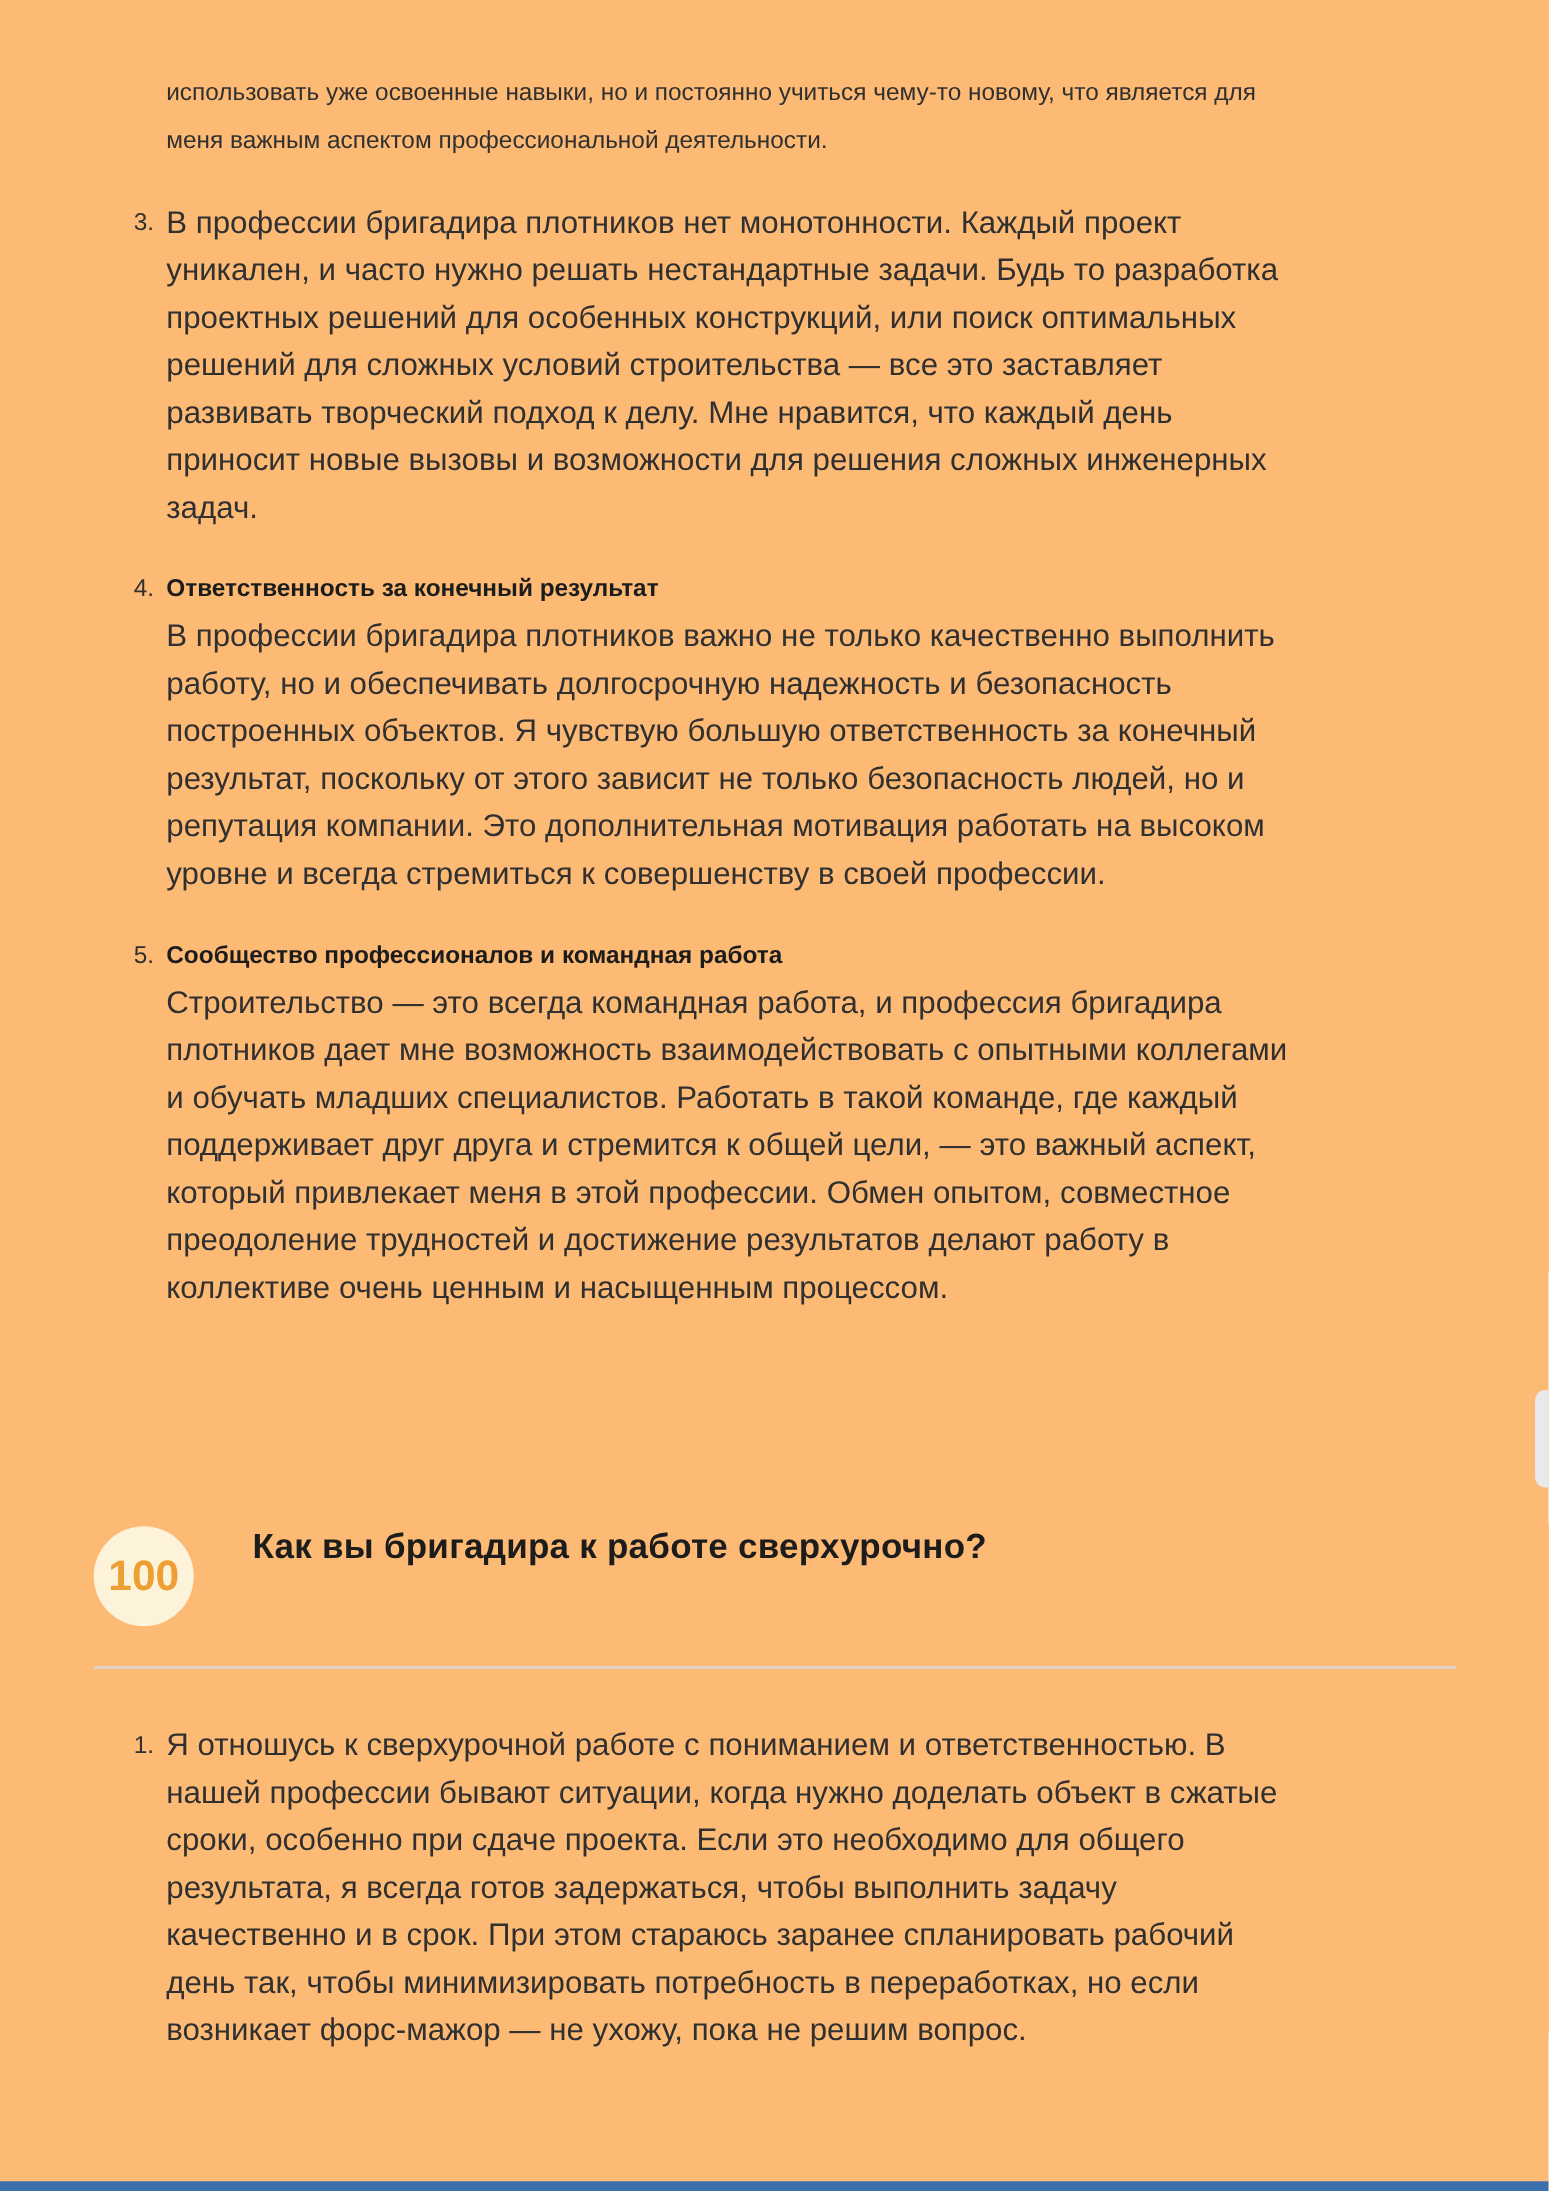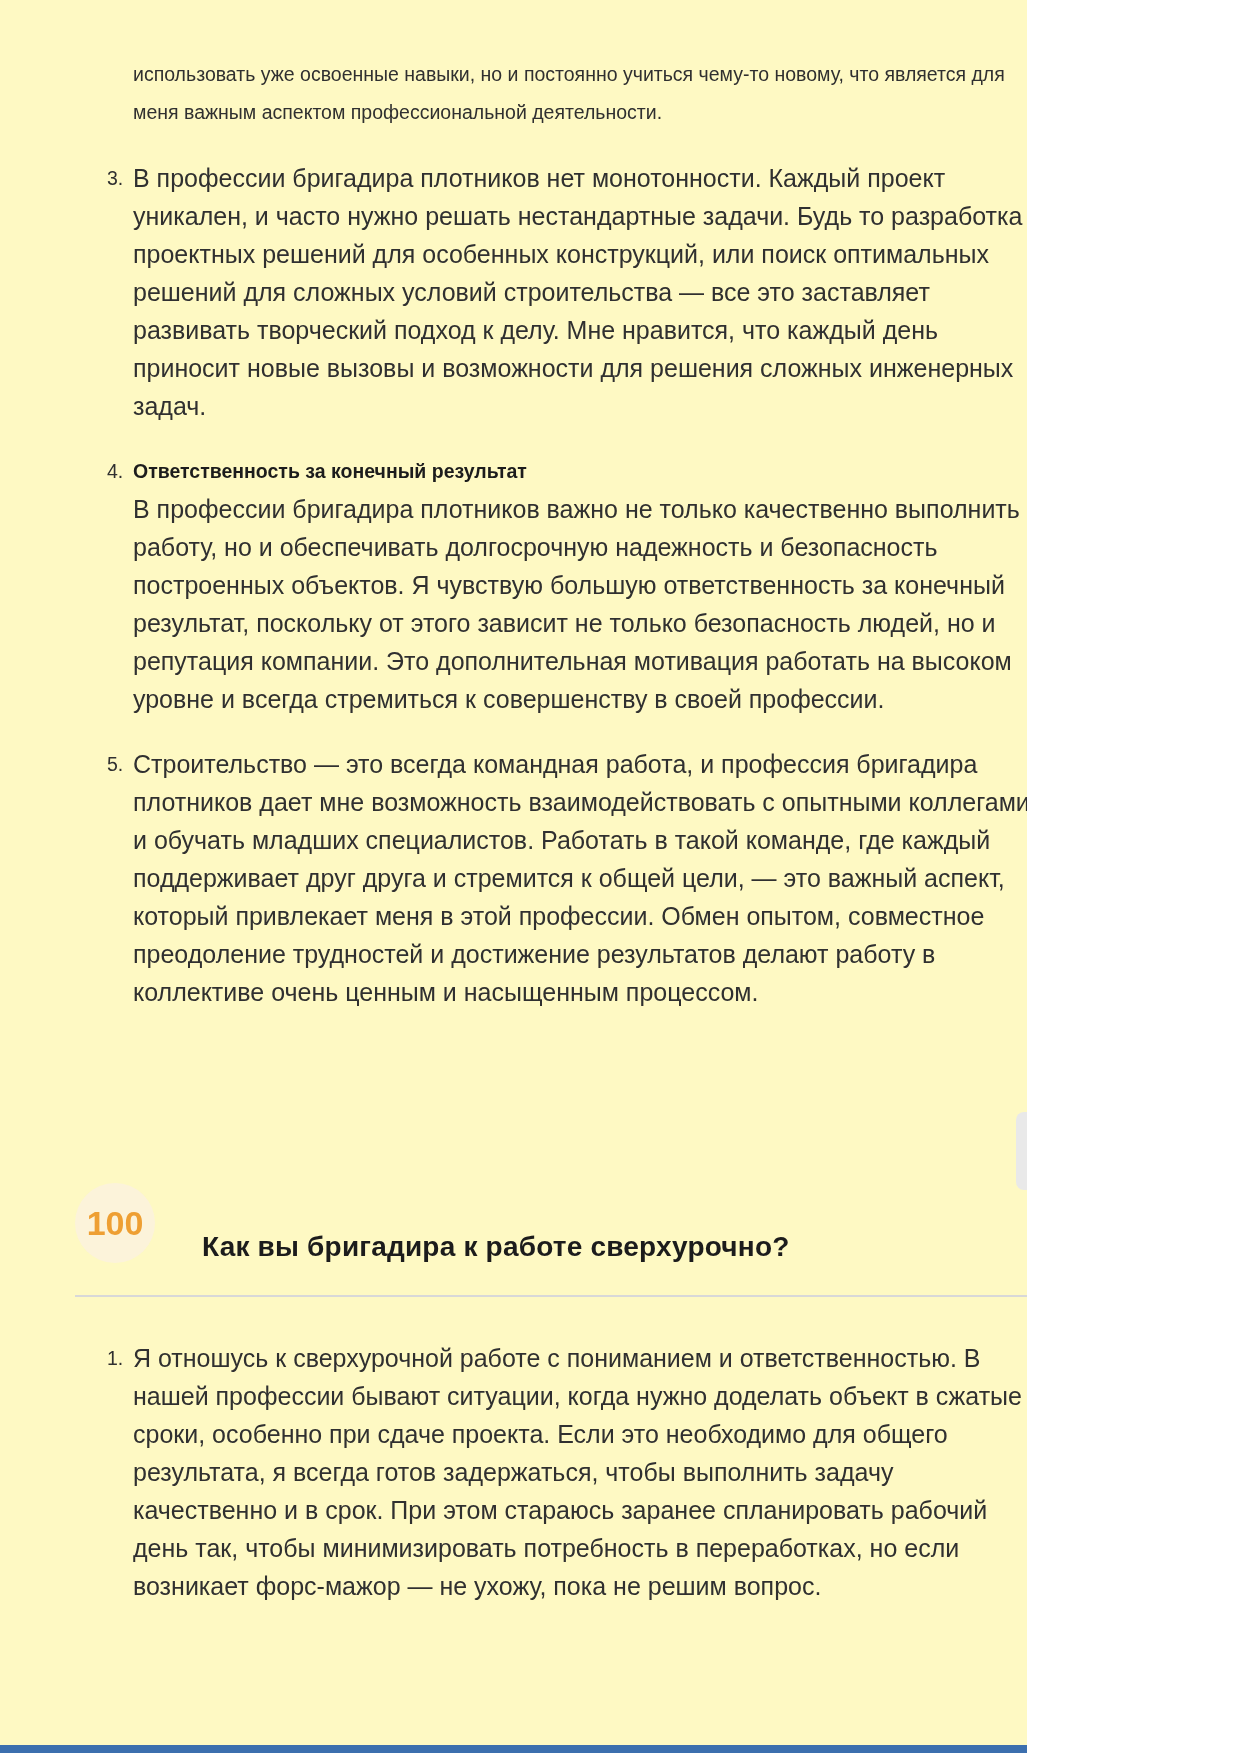--- a/index.html
+++ b/index.html
@@ -6,23 +6,23 @@
   html, body { background: #ffffff; }
   body {
     width: 1239px;
     min-height: 1753px;
     font-family: "Liberation Sans", "DejaVu Sans", sans-serif;
     color: #303030;
     position: relative;
   }
   .page {
     position: relative;
-    width: 1027px;
+    width: 1239px;
     height: 1753px;
-    background: #fef9c3;
+    background: #fdba74;
     overflow: hidden;
   }
   .content {
     padding: 55px 0 0 107px;
     width: 1040px;
   }
   .continuation {
     margin-left: 26px;
     width: 890px;
     font-size: 19.5px;
@@ -48,21 +48,21 @@
     font-size: 19.5px;
     line-height: 38px;
   }
   .item-body {
     font-size: 25px;
     line-height: 38px;
     color: #303030;
   }
   .question-block {
     display: flex;
-    align-items: flex-end;
+    align-items: flex-start;
     margin: 172px 0 0 75px;
   }
   .question-badge {
     width: 80px;
     height: 80px;
     border-radius: 50%;
     background: #fcf3da;
     display: flex;
     align-items: center;
     justify-content: center;
@@ -124,20 +124,21 @@
       <span class="num">4.</span>
       <div class="item-text">
         <div class="item-title">Ответственность за конечный результат</div>
         <div class="item-body">В профессии бригадира плотников важно не только качественно выполнить работу, но и обеспечивать долгосрочную надежность и безопасность построенных объектов. Я чувствую большую ответственность за конечный результат, поскольку от этого зависит не только безопасность людей, но и репутация компании. Это дополнительная мотивация работать на высоком уровне и всегда стремиться к совершенству в своей профессии.</div>
       </div>
     </div>
 
     <div class="list-item">
       <span class="num">5.</span>
       <div class="item-text">
+        <div class="item-title">Сообщество профессионалов и командная работа</div>
         <div class="item-body">Строительство — это всегда командная работа, и профессия бригадира плотников дает мне возможность взаимодействовать с опытными коллегами и обучать младших специалистов. Работать в такой команде, где каждый поддерживает друг друга и стремится к общей цели, — это важный аспект, который привлекает меня в этой профессии. Обмен опытом, совместное преодоление трудностей и достижение результатов делают работу в коллективе очень ценным и насыщенным процессом.</div>
       </div>
     </div>
 
   </div>
 
   <div class="question-block">
     <div class="question-badge">100</div>
     <h2 class="question-title">Как вы бригадира к работе сверхурочно?</h2>
   </div>

